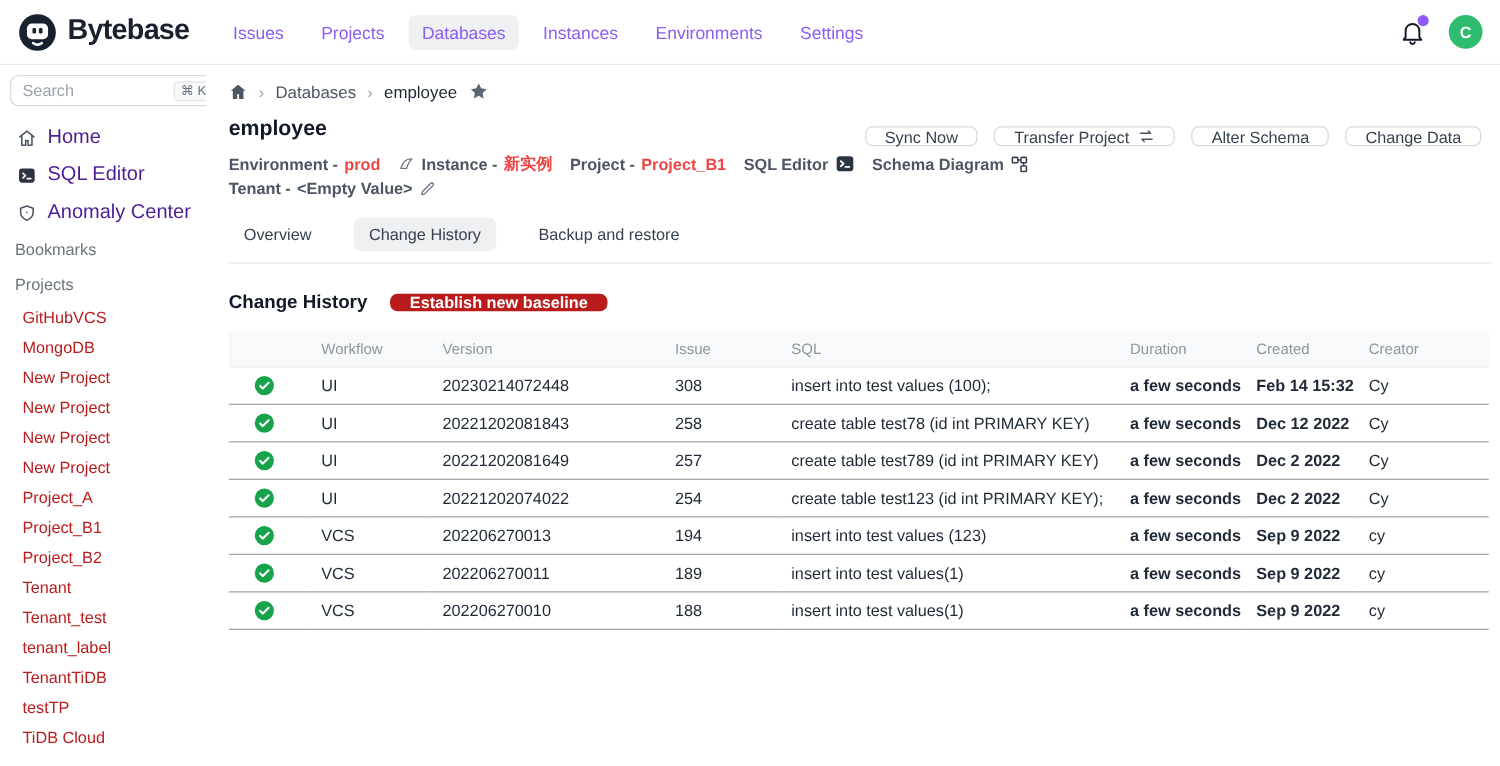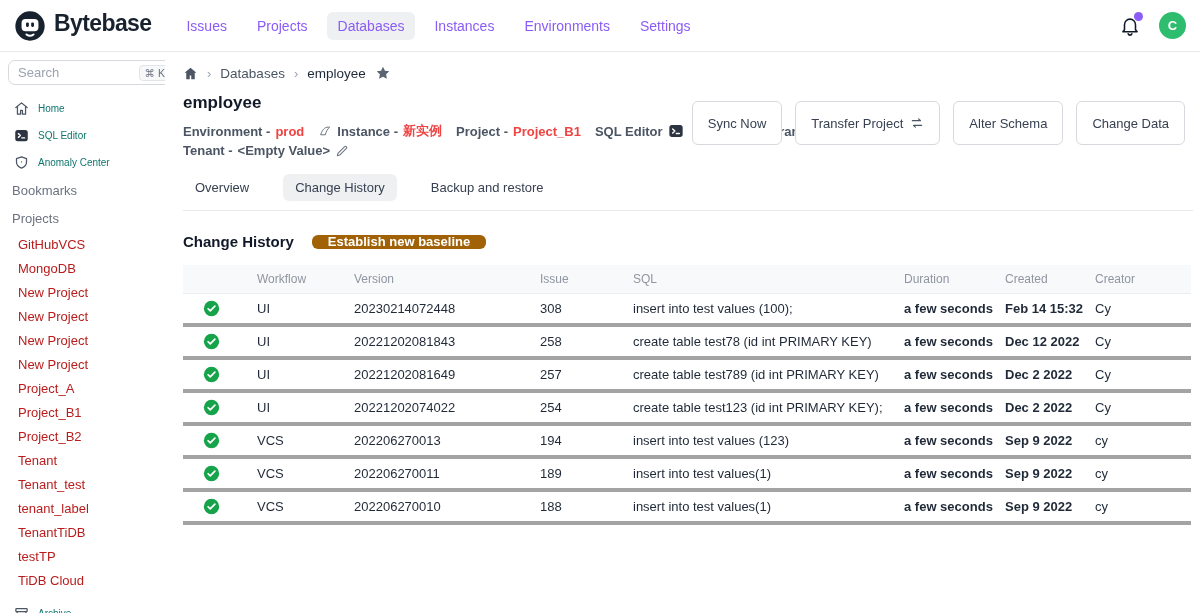--- a/index.html
+++ b/index.html
@@ -27,21 +27,21 @@
   
   .sidebar { position: absolute; top: 52px; left: 0; width: 185px; bottom: 0;
     background: #fff; border-right: 1px solid #e7e9ec; }
   .search-box { margin: 8px 8px 10px 8px; height: 25px; border: 1px solid #d6d9de;
     border-radius: 7px; display: flex; align-items: center; padding: 0 4px 0 9px;
     background: #fff; cursor: text; }
   .search-ph { font-size: 13px; color: #9ca3af; flex: 1; }
   .kbd { font-size: 10.5px; color: #6b7280; border: 1px solid #e2e4e8; background: #f7f8f9;
     border-radius: 4px; padding: 1px 5px; white-space: nowrap; }
   .side-nav-item { display: flex; align-items: center; gap: 9px; padding: 6px 6px 6px 14px;
-    font-size: 10px; color: #0f766e; cursor: pointer; }
+    font-size: 16px; color: #4c1d95; cursor: pointer; }
   .side-nav-item svg { flex: 0 0 auto; }
   .side-section { font-size: 13px; color: #6b7280; padding: 7px 6px 6px 12px; }
   .proj-item { font-size: 13px; color: #b91c1c; padding: 4.5px 6px 4.5px 18px;
     cursor: pointer; white-space: nowrap; overflow: hidden; }
   .archive-row { margin-top: 8px; }
   .sb-thumb { position: absolute; top: 4px; right: 2px; width: 7px; height: 158px;
     background: #c3c6cb; border-radius: 4px; }
   .sb-track { position: absolute; top: 166px; right: 4px; width: 3px; height: 330px;
     background: #efeff1; border-radius: 2px; }
 
@@ -56,43 +56,43 @@
   .crumb-current { color: #1f2937; }
 
   .db-header { position: relative; margin-top: 12px; }
   .db-title { font-size: 17px; font-weight: 700; color: #111827; }
   .meta-line { display: flex; align-items: center; flex-wrap: wrap; gap: 4px 14px;
     margin-top: 9px; font-size: 13px; color: #4b5563; font-weight: bold; }
   .meta-line.second { margin-top: 3px; }
   .meta-group { display: flex; align-items: center; gap: 5px; white-space: nowrap; }
   .meta-link { color: #ef4444; cursor: pointer; }
   .header-actions { position: absolute; top: 8px; right: 8px; display: flex; gap: 13px; }
-  .btn { height: 44px; display: inline-flex; align-items: center; gap: 7px;
+  .btn { height: 16px; display: inline-flex; align-items: center; gap: 7px;
     background: #fff; border: 1px solid #d6d9de; border-radius: 6px; padding: 0 15px;
     font-size: 13px; color: #374151; cursor: pointer; white-space: nowrap; }
 
   .tabs { display: flex; align-items: center; gap: 22px; margin-top: 16px;
     border-bottom: 1px solid #e7e9ec; padding-bottom: 9px; }
   .tab { font-size: 13px; color: #374151; padding: 6px 12px; border-radius: 6px;
     cursor: pointer; }
   .tab.active { background: #eef0f2; }
 
   .section-head { display: flex; align-items: center; gap: 18px; margin-top: 22px; }
   .section-title { font-size: 15px; font-weight: 700; color: #111827; }
   .btn-primary { height: 14px; display: inline-flex; align-items: center;
-    background: #a16207; color: #fff; border: none; border-radius: 6px; padding: 0 16px;
+    background: #b91c1c; color: #fff; border: none; border-radius: 6px; padding: 0 16px;
     font-size: 13px; font-weight: 600; cursor: pointer; }
 
   
   .history-table { width: 1008px; margin-top: 15px; border-collapse: collapse;
     table-layout: fixed; }
   .history-table thead th { background: #f8f9fa; font-size: 12px; font-weight: 500;
     color: #8f95a1; text-align: left; padding: 7px 6px 7px 12px; border-bottom: 1px solid #eceef0; }
   .history-table tbody td { font-size: 13px; color: #1f2937; padding: 6px 6px 6px 12px;
-    border-bottom: 4px solid #a3a3a3; white-space: nowrap; overflow: hidden; }
+    border-bottom: 1px solid #a3a3a3; white-space: nowrap; overflow: hidden; }
   .history-table tbody tr { cursor: pointer; }
   .cell-issue { color: #3b82f6; }
   .cell-duration, .cell-created { font-weight: 600; }
   .status-cell { text-align: center; padding-left: 0 !important; }
 
   .icon-16 { width: 16px; height: 16px; }
   .icon-15 { width: 15px; height: 15px; }
   .icon-14 { width: 14px; height: 14px; }
   .sqlbadge { width: 16px; height: 16px; }
 </style>

